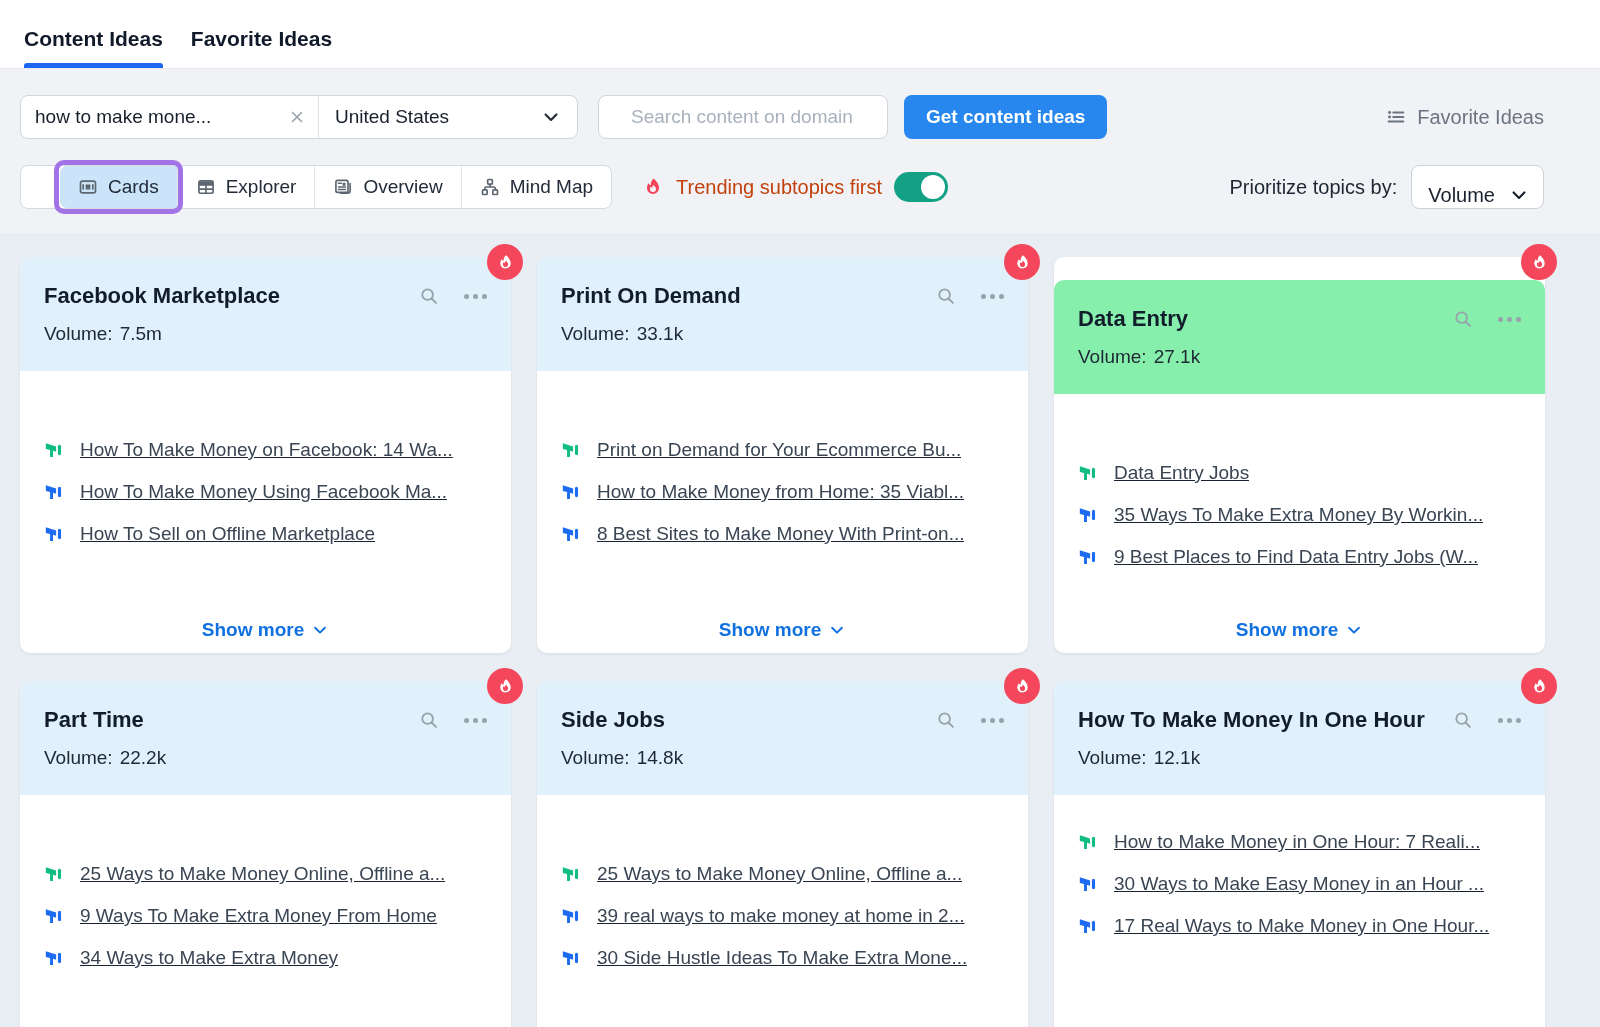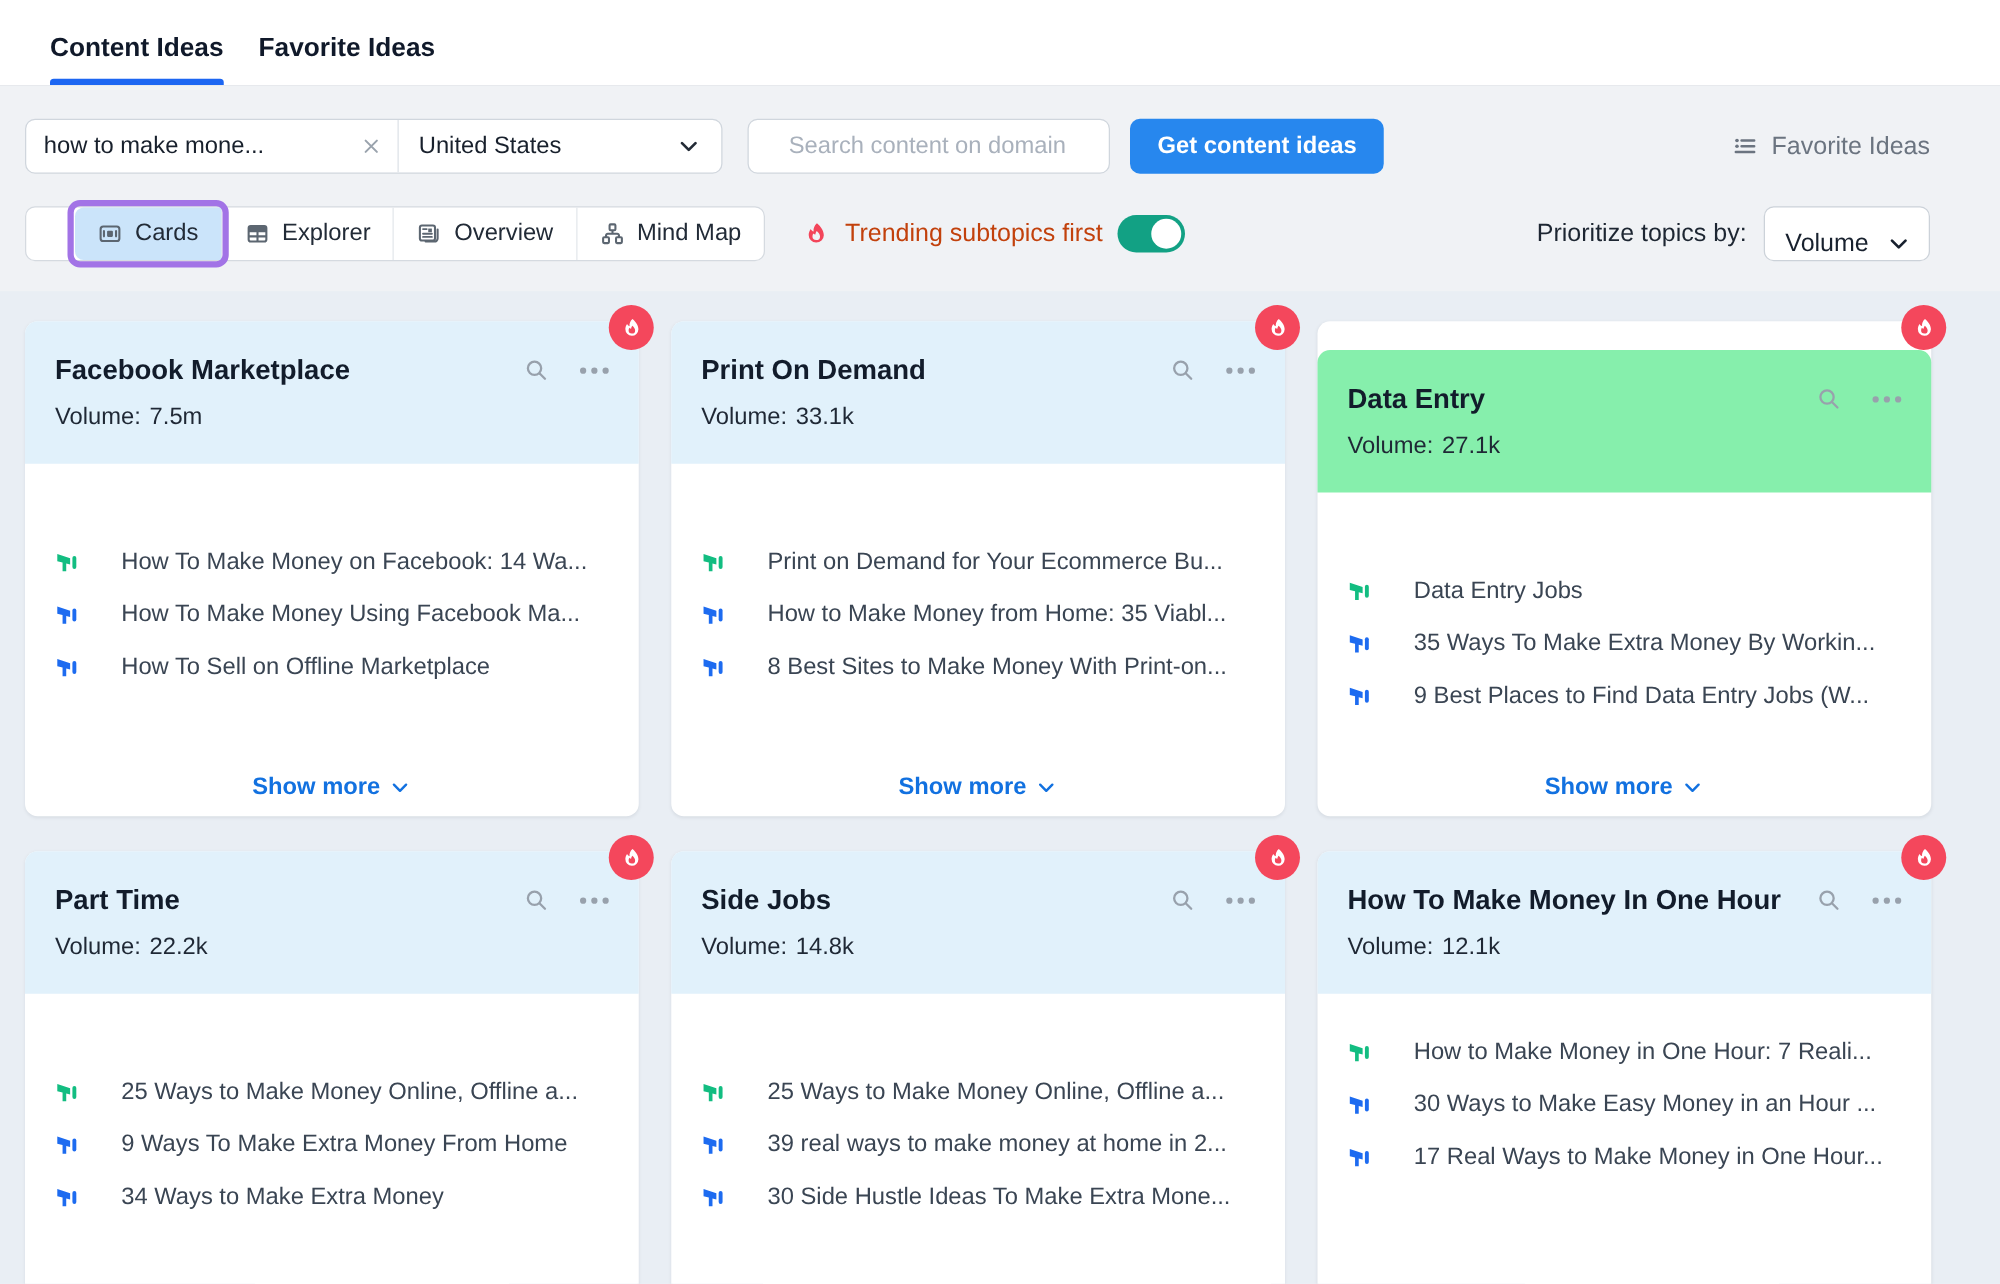--- a/index.html
+++ b/index.html
@@ -9,21 +9,21 @@
     background:#eef1f5;
     overflow:hidden;
     position:relative;
     color:#1a2330;
   }
   svg.ic { display:block; }
 
   
   .topbar {
     height:69px; background:#ffffff; border-bottom:1px solid #e7e9ed;
-    display:flex; align-items:flex-end; padding-left:40px; gap:28px;
+    display:flex; align-items:flex-end; padding-left:24px; gap:28px;
   }
   .tab {
     font-size:21px; font-weight:700; color:#10192a;
     padding-bottom:17px; position:relative; cursor:pointer; background:none; border:none;
     font-family:inherit;
   }
   .tab.inactive { font-weight:600; }
   .tab.active::after {
     content:""; position:absolute; left:0; right:0; bottom:0; height:5px;
     background:#1c66f2; border-radius:3px 3px 0 0;
@@ -135,21 +135,21 @@
     flex:1; font-size:22px; font-weight:700; color:#121c2b; line-height:30px; cursor:pointer;
   }
   .card-actions { display:flex; align-items:center; gap:24px; margin:4px 0 0 12px; }
   .icon-btn { border:none; background:none; color:#98a1ac; cursor:pointer; display:flex; padding:0; }
   .dots { display:flex; gap:4px; align-items:center; height:22px; }
   .dots i { width:5px; height:5px; border-radius:50%; background:#98a1ac; }
   .card-volume { margin-top:12px; font-size:19px; color:#1f2835; display:flex; gap:7px; }
 
   .card-body { flex:1; display:flex; flex-direction:column; padding:0 24px 8px; overflow:hidden; }
   .idea-list { list-style:none; margin-top:68px; display:flex; flex-direction:column; gap:20px; }
-  .idea { display:flex; align-items:center; gap:31px; cursor:pointer; }
+  .idea { display:flex; align-items:center; gap:14px; cursor:pointer;text-decoration:underline; }
   .idea .mega { flex:0 0 22px; height:22px; }
   .mega.green { color:#12bd81; }
   .mega.blue { color:#1d6bf0; }
   .idea-text {
     font-size:19px; color:#3a4553; white-space:nowrap; overflow:hidden;
   }
   .show-more {
     margin-top:auto; align-self:center; display:flex; align-items:center; gap:7px;
     color:#1271e0; font-size:19px; font-weight:600; border:none; background:none;
     cursor:pointer; font-family:inherit; padding:4px 0;

